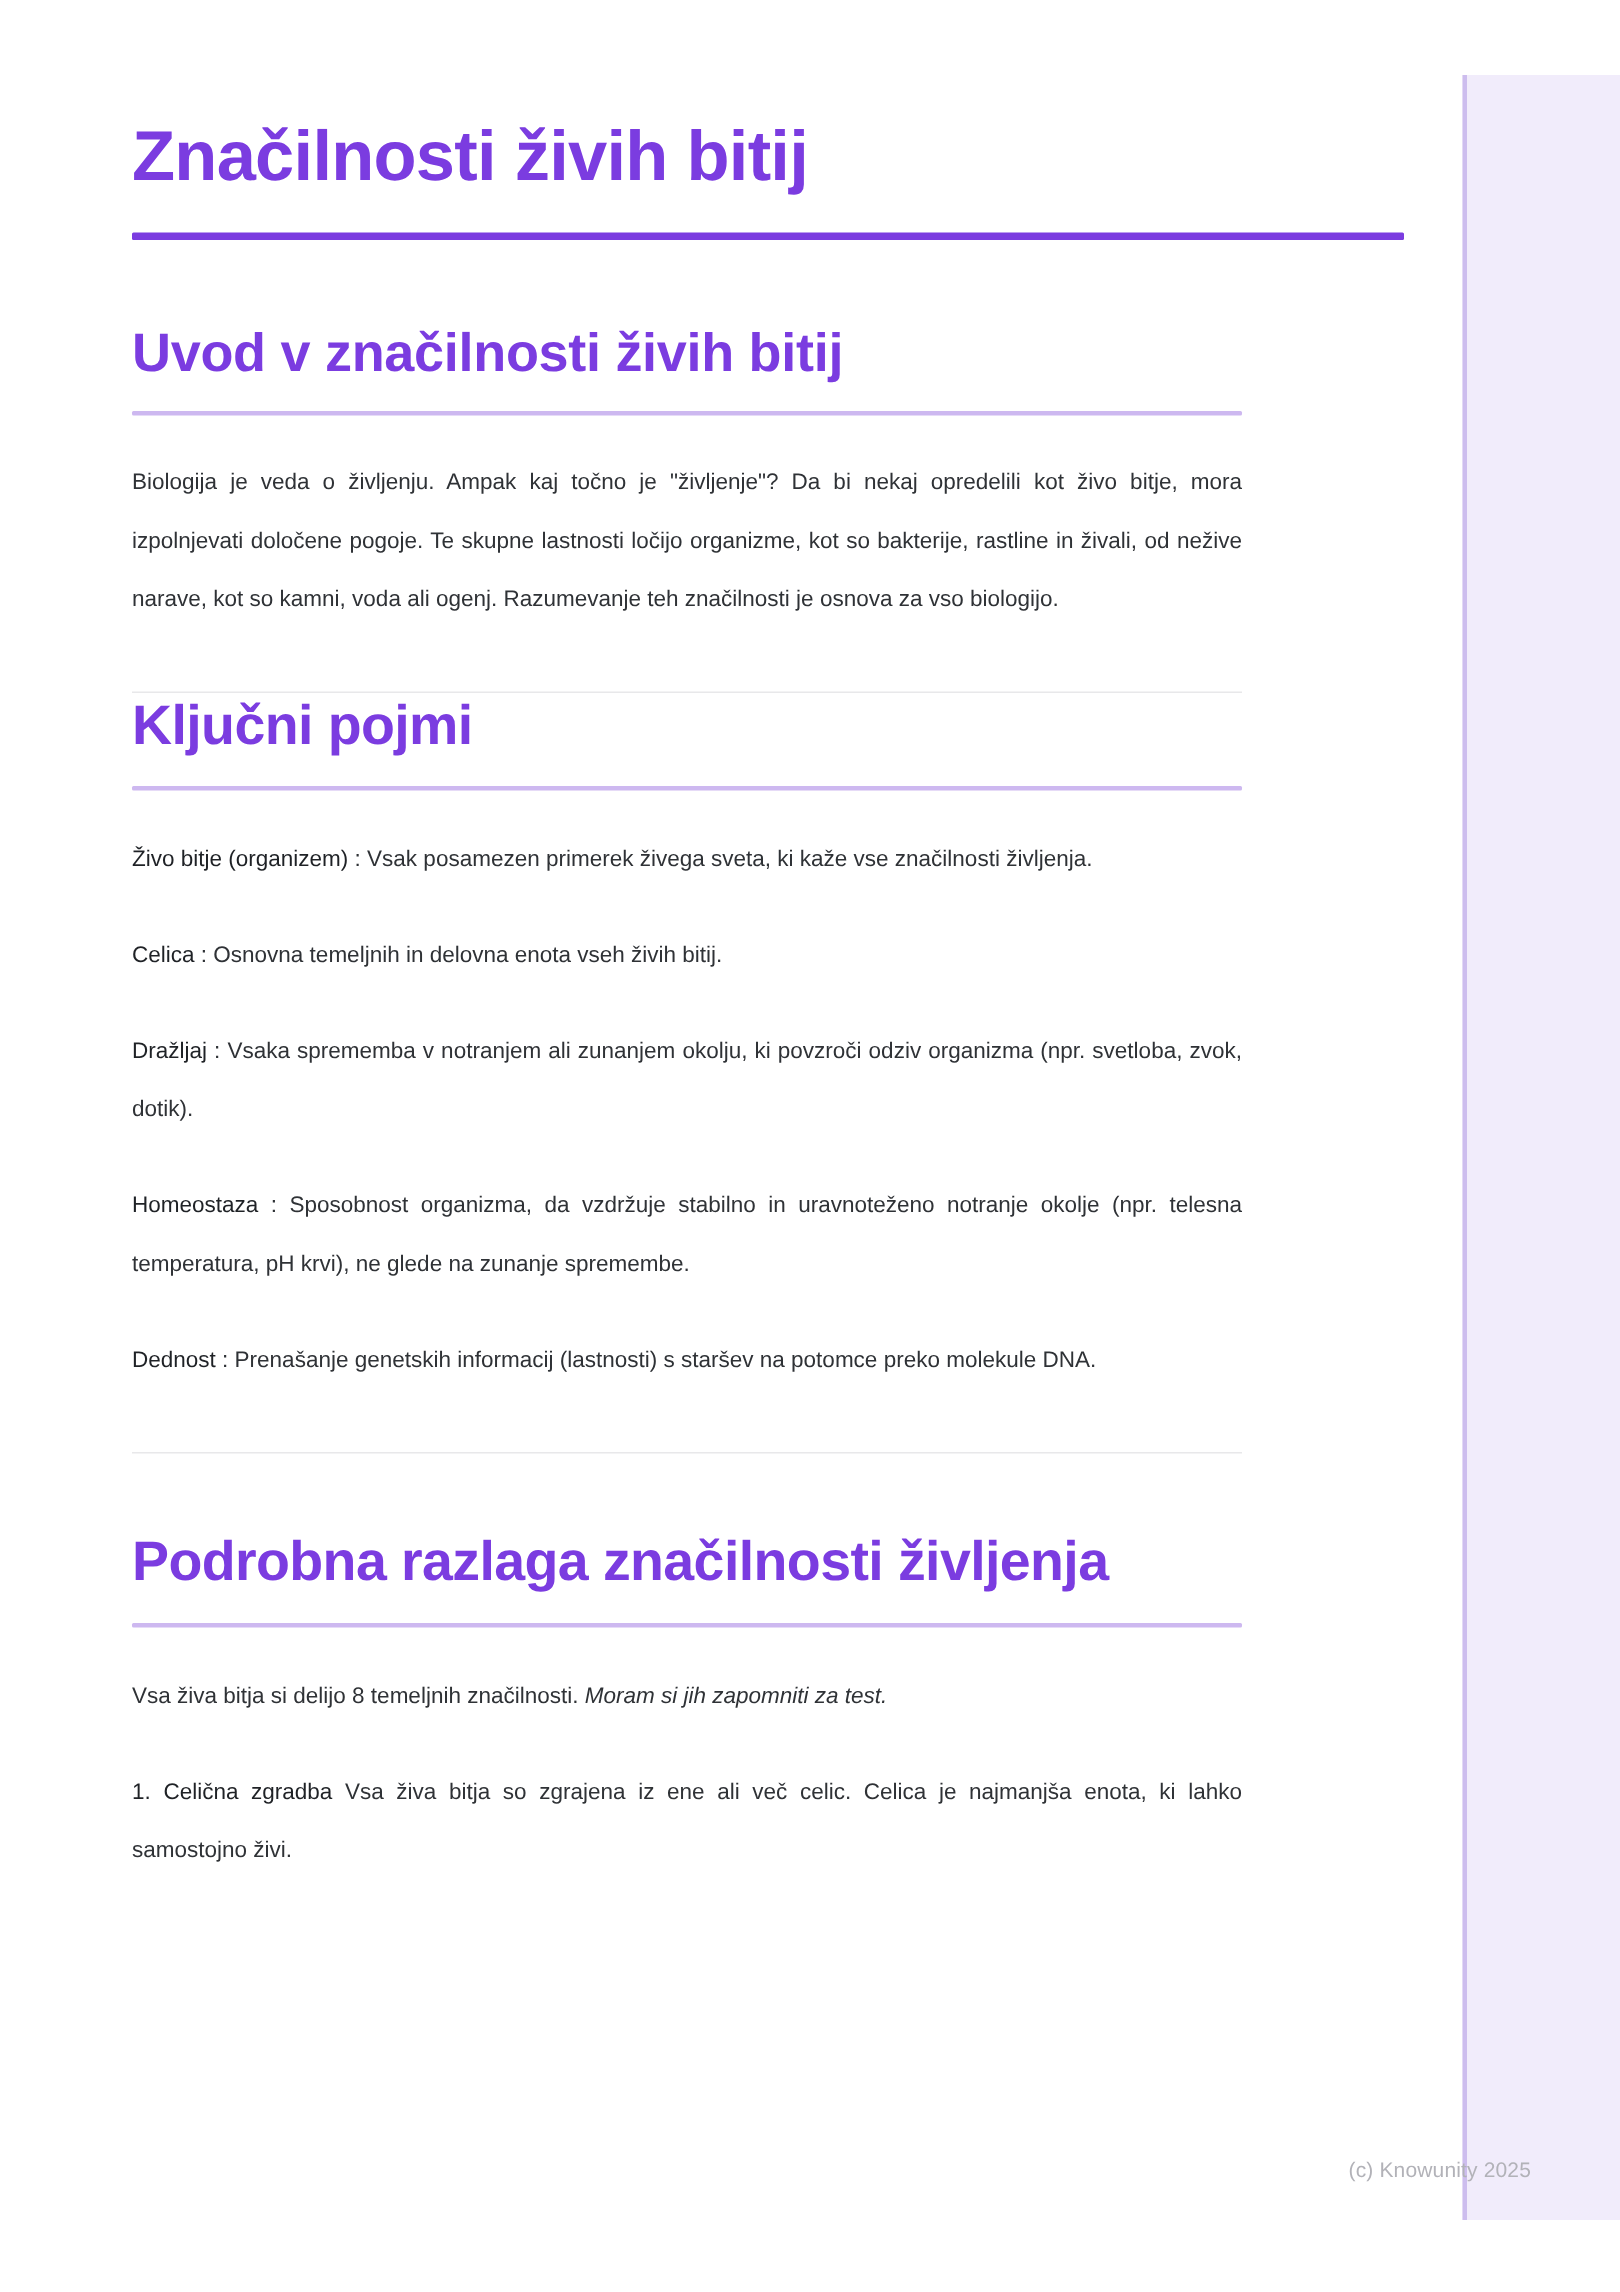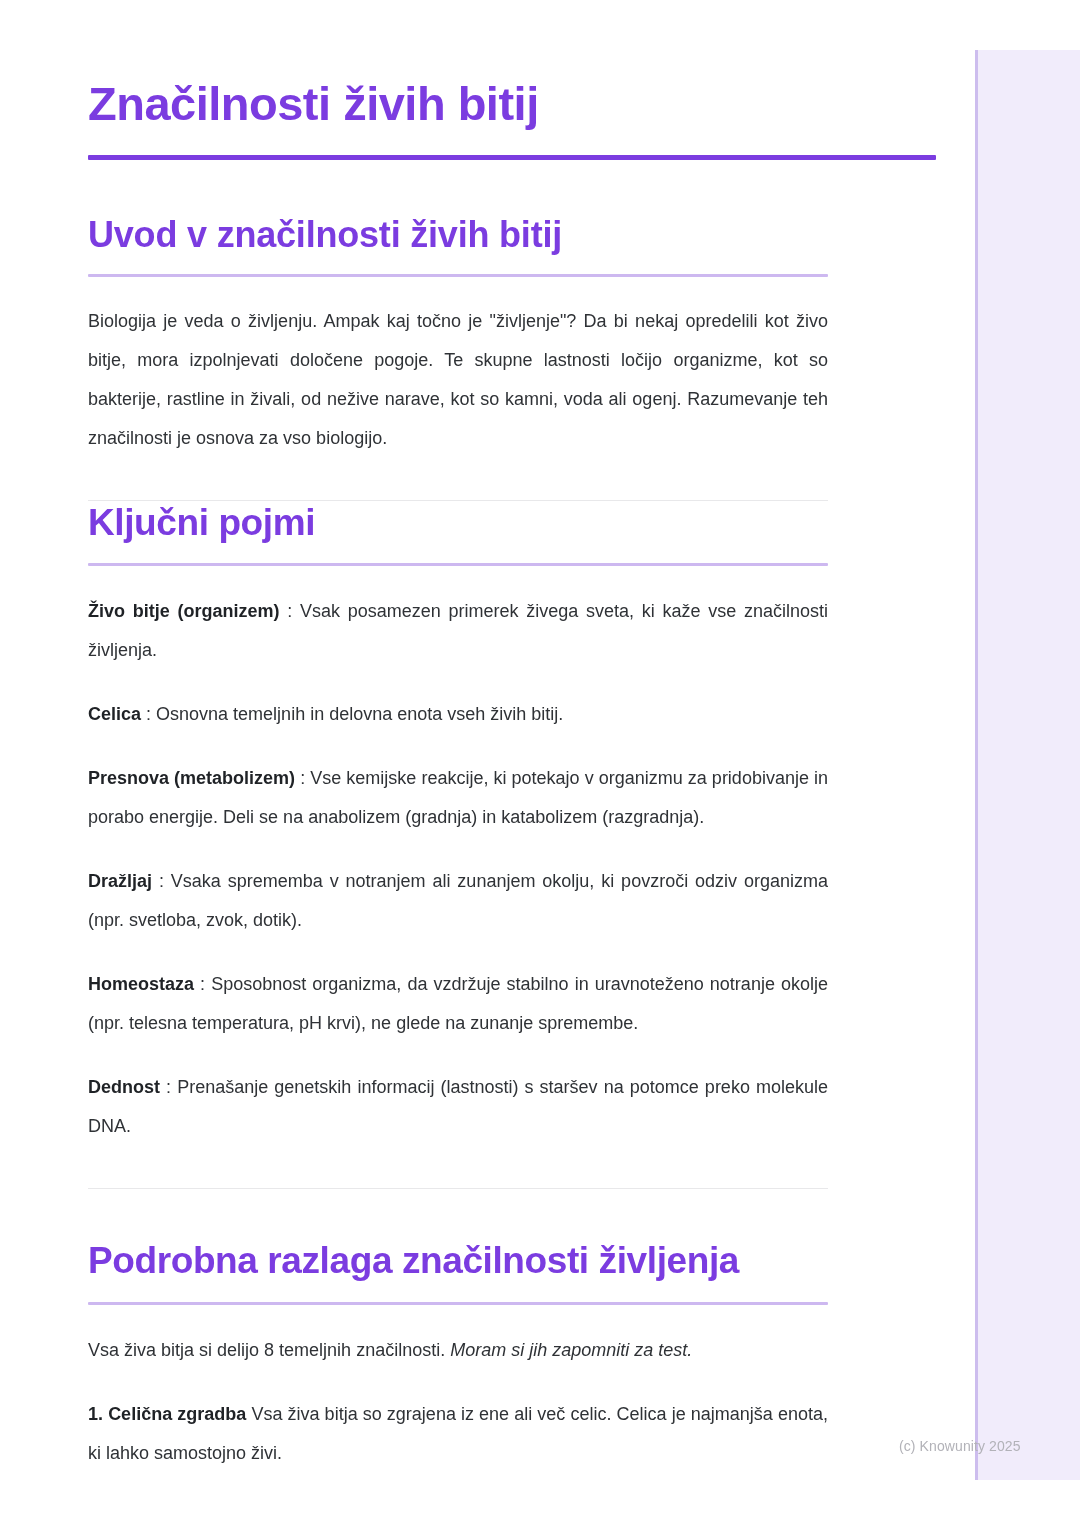--- a/index.html
+++ b/index.html
@@ -85,31 +85,31 @@
   }
 
   .sec-intro { margin-top: 53px; }
   .sec-key   { }
   .sec-deep  { margin-top: 50px; }
 
   
   p.body {
     margin: 0;
     color: #2f3236;
-    font-size: 18px;
+    font-size: 15px;
     line-height: 39px;
     text-align: justify;
     text-justify: inter-word;
   }
   .sec-intro p.body { margin-top: 25px; }
 
   .term-p { margin-top: 25px !important; }
   .term-p:first-of-type { margin-top: 26px !important; }
 
-  b, strong { font-weight: 700; color: #1f2226; }
+  b, strong { font-weight: 400; color: #1f2226; }
   em { font-style: italic; }
 
   
   .soft-divider {
     width: 740px;
     height: 1px;
     background: #e8e8ea;
     margin-top: 42px;
   }
 
@@ -149,23 +149,20 @@
       <div class="head-rule"></div>
 
       <p class="body term-p">
         <b>Živo bitje (organizem)</b><span> : </span><span>Vsak posamezen primerek živega sveta, ki kaže vse značilnosti življenja.</span>
       </p>
 
       <p class="body term-p">
         <b>Celica</b><span> : </span><span>Osnovna temeljnih in delovna enota vseh živih bitij.</span>
       </p>
 
-      <p class="body term-p">
-        <b>Presnova (metabolizem)</b><span> : </span><span>Vse kemijske reakcije, ki potekajo v organizmu za pridobivanje in porabo energije. Deli se na anabolizem (gradnja) in katabolizem (razgradnja).</span>
-      </p>
 
       <p class="body term-p">
         <b>Dražljaj</b><span> : </span><span>Vsaka sprememba v notranjem ali zunanjem okolju, ki povzroči odziv organizma (npr. svetloba, zvok, dotik).</span>
       </p>
 
       <p class="body term-p">
         <b>Homeostaza</b><span> : </span><span>Sposobnost organizma, da vzdržuje stabilno in uravnoteženo notranje okolje (npr. telesna temperatura, pH krvi), ne glede na zunanje spremembe.</span>
       </p>
 
       <p class="body term-p">

